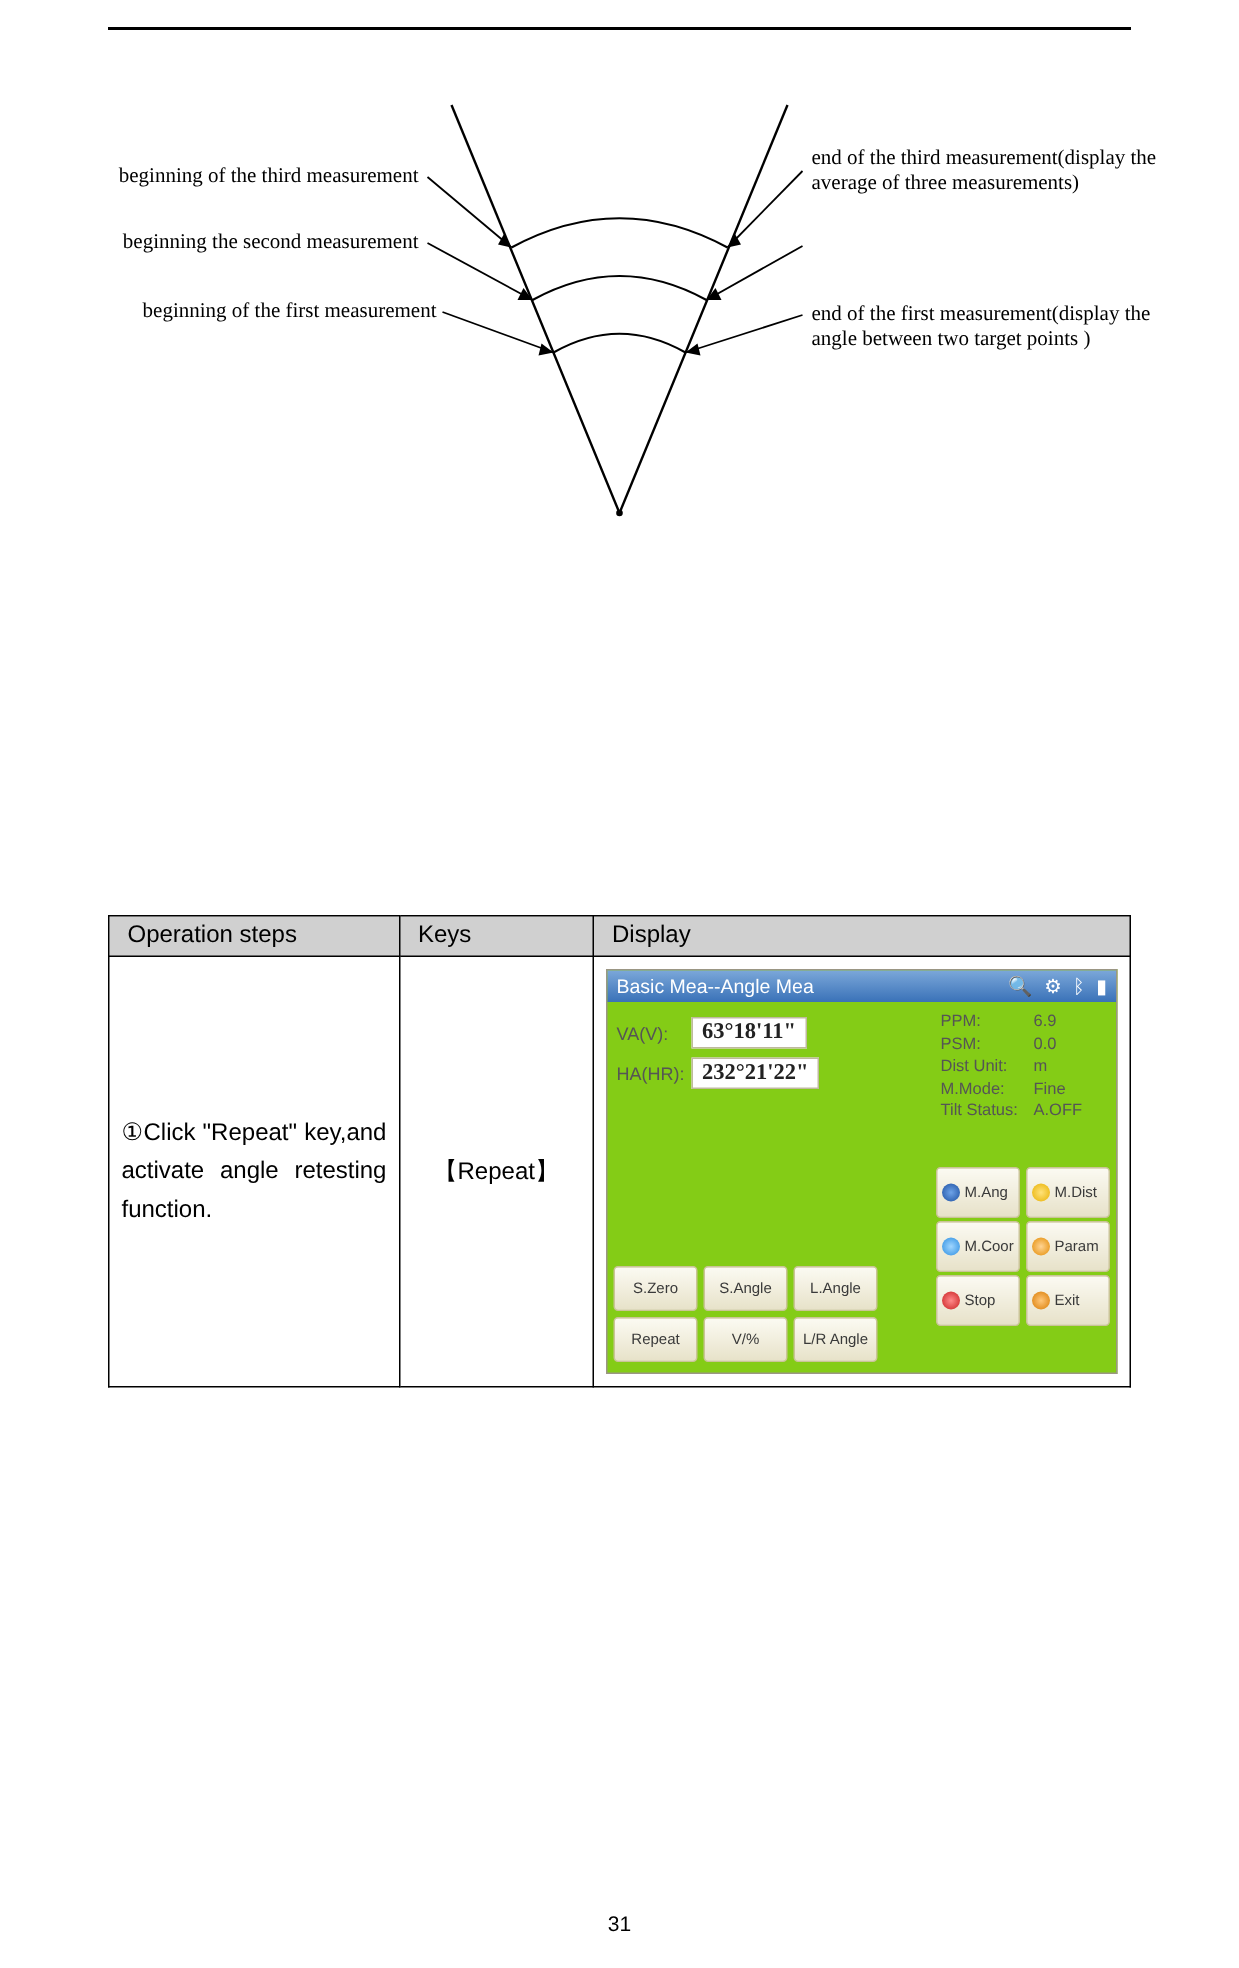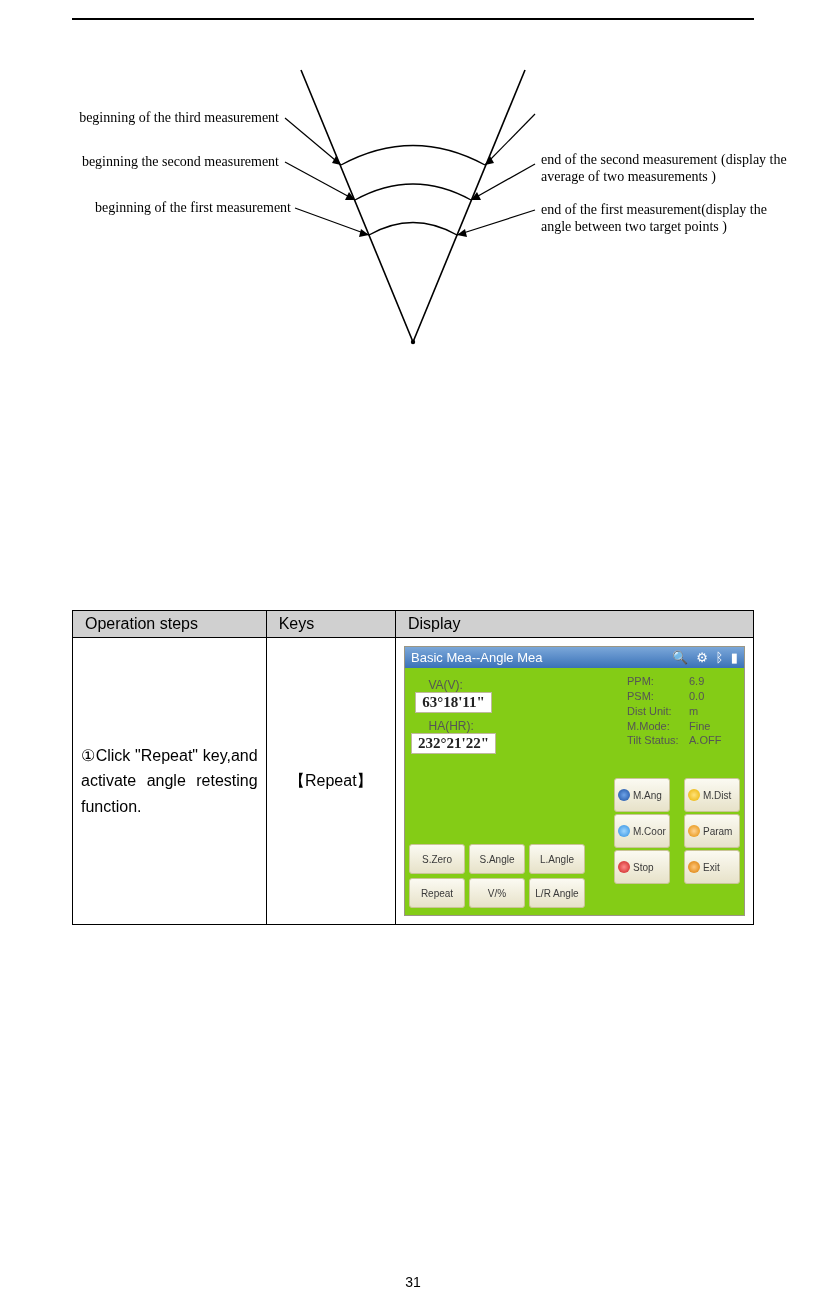--- a/index.html
+++ b/index.html
@@ -66,30 +66,30 @@
     color: #fff;
     padding: 3px 6px;
     font-size: 13px;
     display: flex;
     justify-content: space-between;
     align-items: center;
   }
   .device .titlebar .icons span { display:inline-block; margin-left:4px; font-size:13px; }
   .device .body { position: relative; height: calc(100% - 22px); }
   .readouts { position:absolute; left:6px; top:10px; }
-  .readouts .row { display:flex; align-items:center; margin-bottom:6px;flex-direction:column; }
+  .readouts .row { display:flex; align-items:center; margin-bottom:6px; }
   .readouts .lbl { width:50px; font-size:12px; color:#555; }
   .readouts .val {
     border:1px solid #bfb99e; background:#fff; padding:1px 6px; font-size:15px;
     font-family: "Times New Roman", serif; font-weight:bold; color:#222;
   }
   .props { position:absolute; left:222px; top:6px; font-size:11px; color:#555; line-height:1.35; }
   .props div span:first-child{ display:inline-block; width:62px;}
   .side-buttons { position:absolute; right:4px; top:110px; display:flex; flex-direction:column; gap:2px;}
-  .side-pair { display:flex; gap:14px;}
+  .side-pair { display:flex; gap:4px;}
   .sbtn {
     width:56px; height:34px; background:linear-gradient(#fbfaf2,#e7e2c9);
     border:1px solid #cac497; border-radius:3px; display:flex; align-items:center;
     justify-content:flex-start; padding-left:3px; font-size:10px; color:#3a3a3a; gap:3px;
   }
   .sbtn .dot{ width:12px;height:12px;border-radius:50%; flex:none;}
   .bottom-row {
     position:absolute; left:4px; bottom:6px; display:flex; gap:4px;
   }
   .bbtn {
@@ -132,21 +132,21 @@
       <line x1="382" y1="115" x2="432" y2="64" stroke="#000" stroke-width="1.2"></line>
       <polygon points="382,115 391,113 387,106" fill="#000"></polygon>
       <line x1="368" y1="150" x2="432" y2="114" stroke="#000" stroke-width="1.2"></line>
       <polygon points="368,150 378,150 374,142" fill="#000"></polygon>
       <line x1="354" y1="185" x2="432" y2="160" stroke="#000" stroke-width="1.2"></line>
       <polygon points="354,185 364,187 362,179" fill="#000"></polygon>
     </svg>
     <div class="fig-text" style="right:444px; top:60px; text-align:right;">beginning  of the third measurement</div>
     <div class="fig-text" style="right:444px; top:104px; text-align:center;">beginning the second measurement</div>
     <div class="fig-text" style="right:432px; top:150px; text-align:right;">beginning of the first measurement</div>
-    <div class="fig-text wrap" style="left:438px; top:102px;">end of the second measurement (display the average of two measurements )</div>
+    <div class="fig-text wrap" style="left:438px; top:48px;">end of the third measurement(display the average of three measurements)</div>
     <div class="fig-text wrap" style="left:438px; top:152px;">end of the first measurement(display the angle between two target points )</div>
   </div>
 
   <table class="steps">
     <tbody>
         <tr>
       <th>Operation steps</th>
       <th>Keys</th>
       <th>Display</th>
     </tr>

